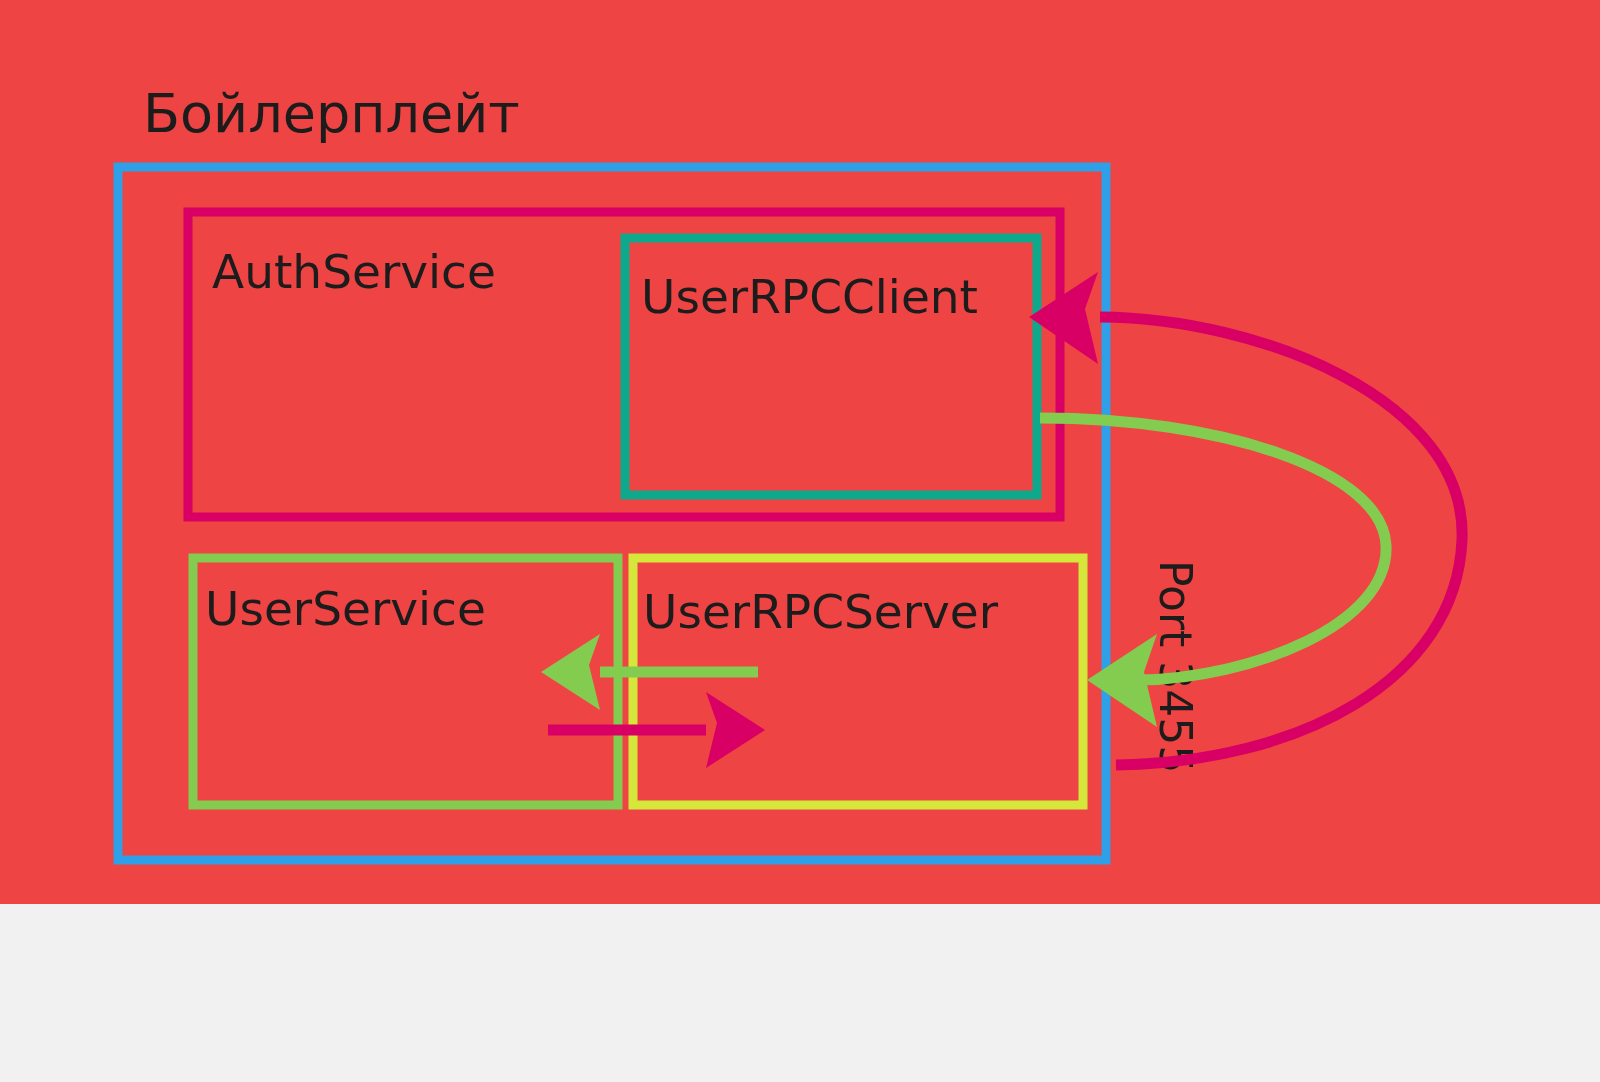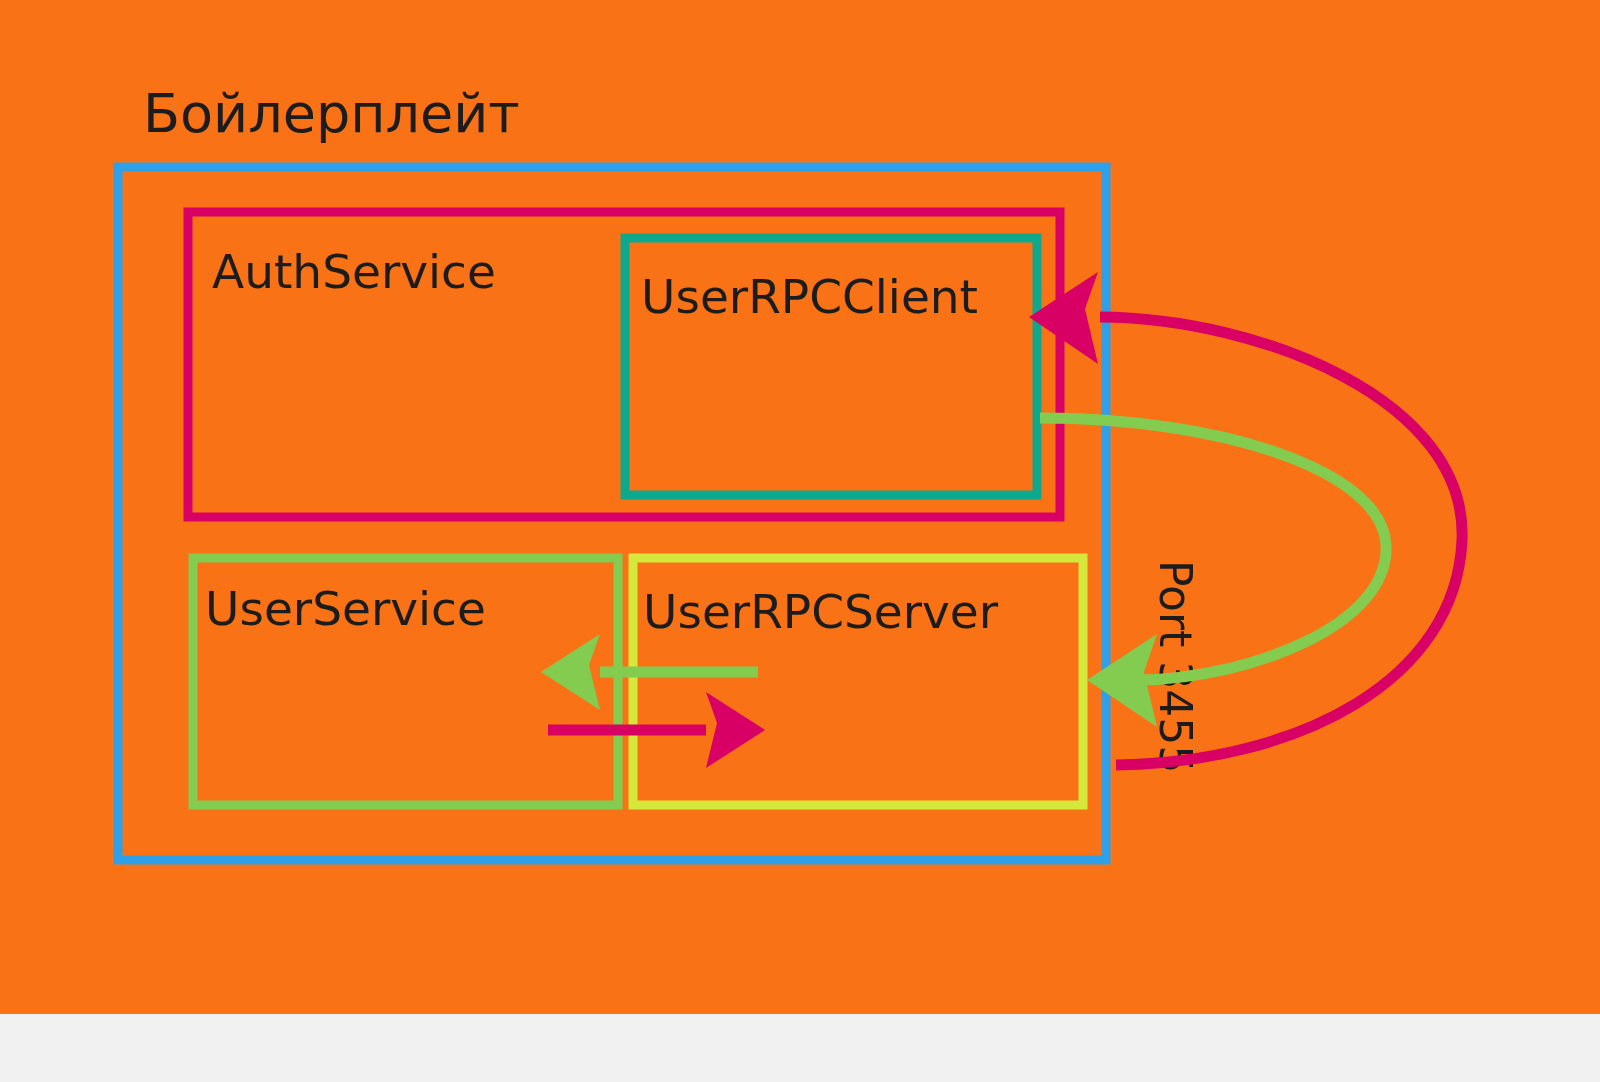--- a/index.html
+++ b/index.html
@@ -6,22 +6,22 @@
     margin: 0;
     padding: 0;
     background: #f1f1f1;
   }
   body {
     font-family: "DejaVu Sans", sans-serif;
   }
   #canvas {
     position: relative;
     width: 1600px;
-    height: 1014px;
-    background: #f97316;
+    height: 904px;
+    background: #ef4444;
     overflow: hidden;
   }
   .diagram-svg {
     position: absolute;
     left: 0;
     top: 0;
     width: 1600px;
     height: 1082px;
   }
   .box-label {

